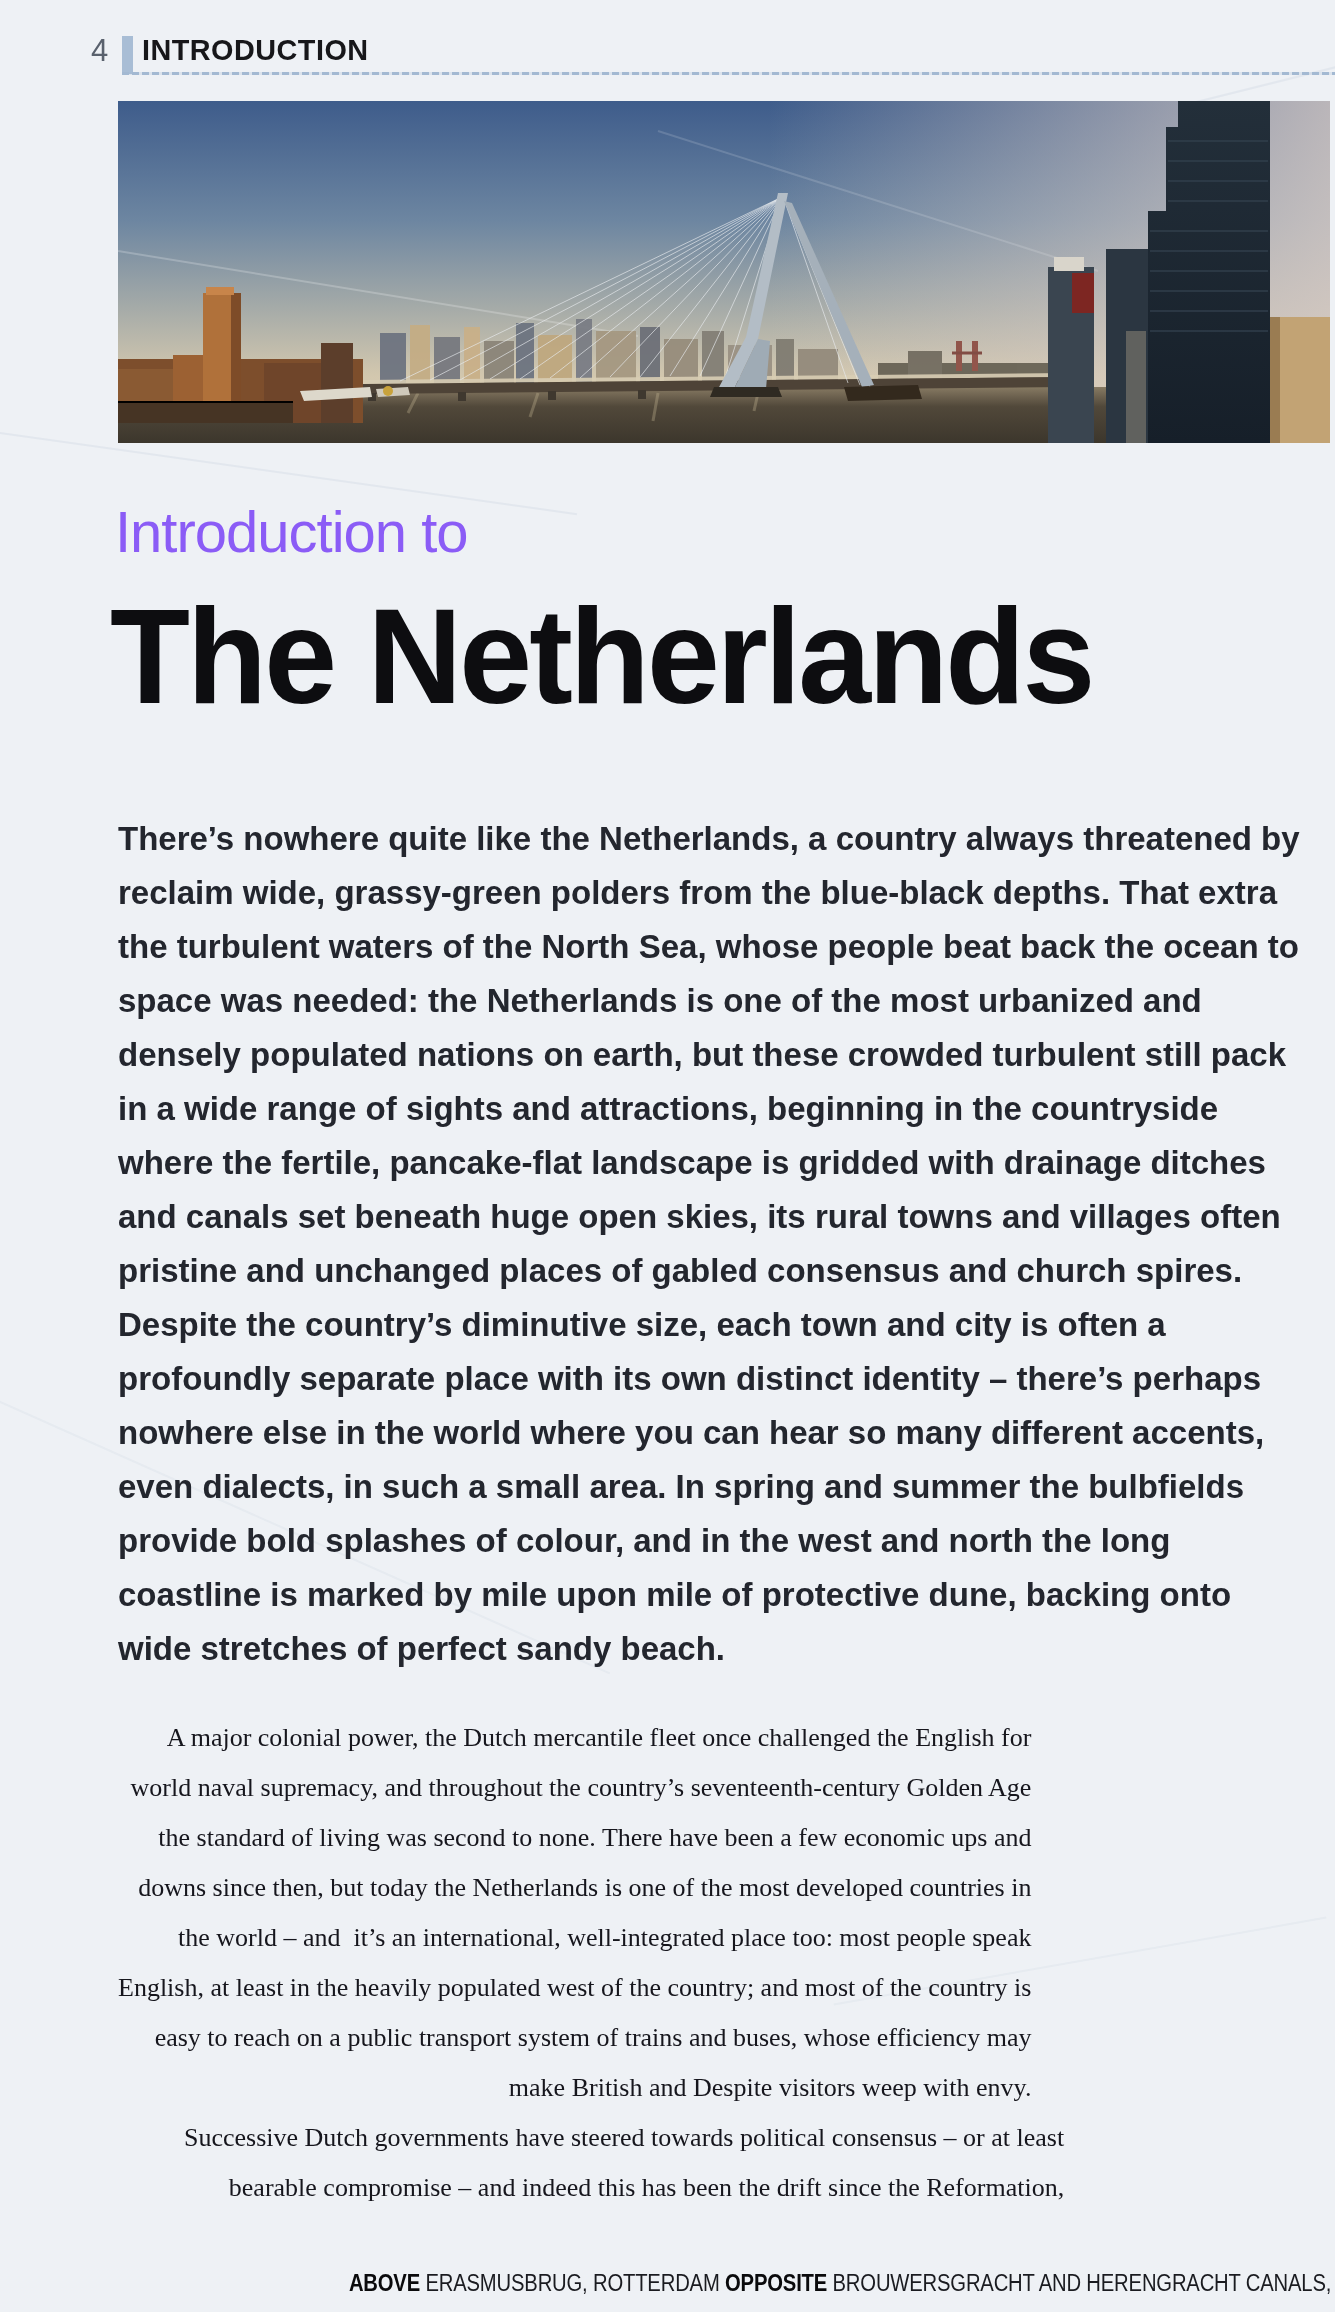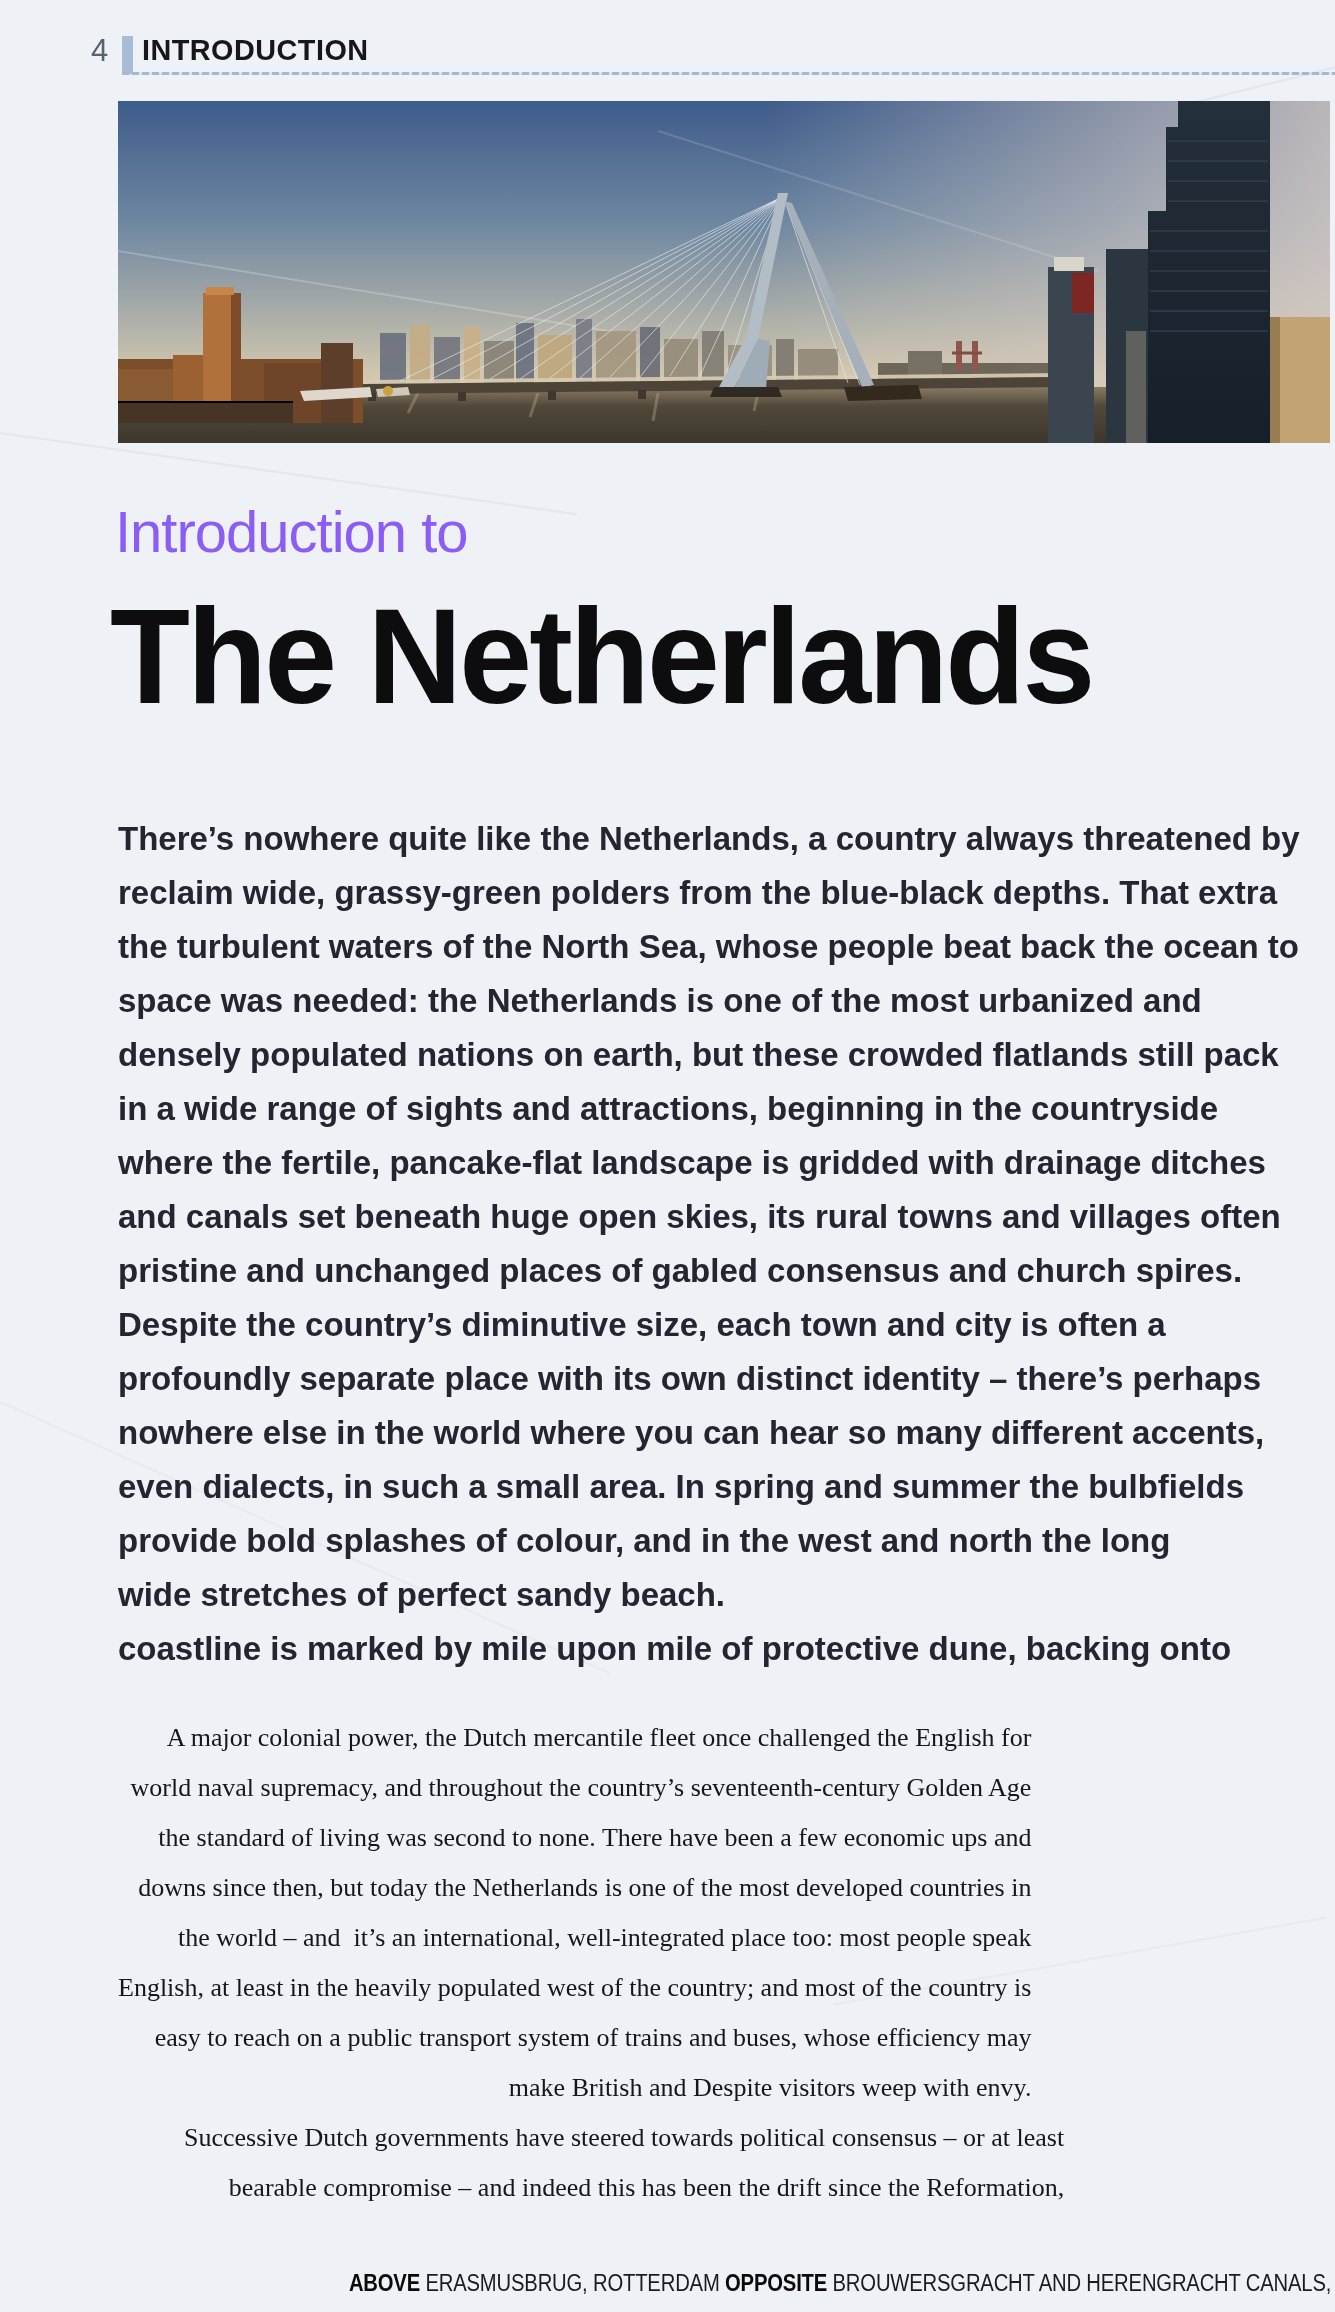--- a/index.html
+++ b/index.html
@@ -203,32 +203,32 @@
 </div>
 
 <div class="kicker">Introduction to</div>
 <div class="main-title">The Netherlands</div>
 
 <div class="para sans">
     <div class="line sans-line">There’s nowhere quite like the Netherlands, a country always threatened by</div>
     <div class="line sans-line">reclaim wide, grassy-green polders from the blue-black depths. That extra</div>
     <div class="line sans-line">the turbulent waters of the North Sea, whose people beat back the ocean to</div>
     <div class="line sans-line">space was needed: the Netherlands is one of the most urbanized and</div>
-    <div class="line sans-line">densely populated nations on earth, but these crowded flatlands still pack</div>
+    <div class="line sans-line">densely populated nations on earth, but these crowded turbulent still pack</div>
     <div class="line sans-line">in a wide range of sights and attractions, beginning in the countryside</div>
     <div class="line sans-line">where the fertile, pancake-flat landscape is gridded with drainage ditches</div>
     <div class="line sans-line">and canals set beneath huge open skies, its rural towns and villages often</div>
     <div class="line sans-line">pristine and unchanged places of gabled consensus and church spires.</div>
     <div class="line sans-line">Despite the country’s diminutive size, each town and city is often a</div>
     <div class="line sans-line">profoundly separate place with its own distinct identity – there’s perhaps</div>
     <div class="line sans-line">nowhere else in the world where you can hear so many different accents,</div>
     <div class="line sans-line">even dialects, in such a small area. In spring and summer the bulbfields</div>
     <div class="line sans-line">provide bold splashes of colour, and in the west and north the long</div>
+    <div class="line sans-line">coastline is marked by mile upon mile of protective dune, backing onto</div>
     <div class="line sans-line">wide stretches of perfect sandy beach.</div>
-    <div class="line sans-line">coastline is marked by mile upon mile of protective dune, backing onto</div>
   </div>
 
 <div class="para serif1">
     <div class="line serif-line">A major colonial power, the Dutch mercantile fleet once challenged the English for</div>
     <div class="line serif-line">world naval supremacy, and throughout the country’s seventeenth-century Golden Age</div>
     <div class="line serif-line">the standard of living was second to none. There have been a few economic ups and</div>
     <div class="line serif-line">downs since then, but today the Netherlands is one of the most developed countries in</div>
     <div class="line serif-line">the world – and  it’s an international, well-integrated place too: most people speak</div>
     <div class="line serif-line">English, at least in the heavily populated west of the country; and most of the country is</div>
     <div class="line serif-line">easy to reach on a public transport system of trains and buses, whose efficiency may</div>

